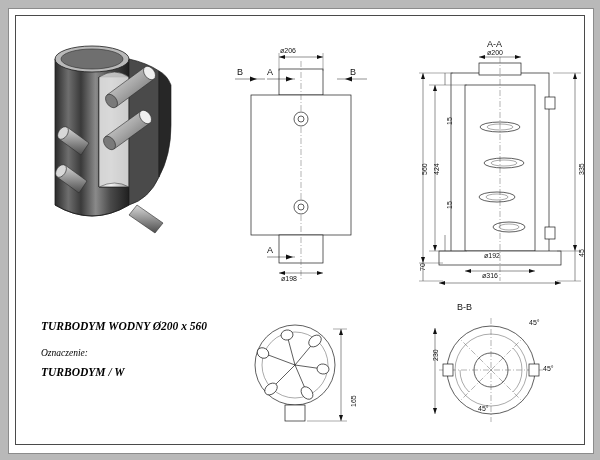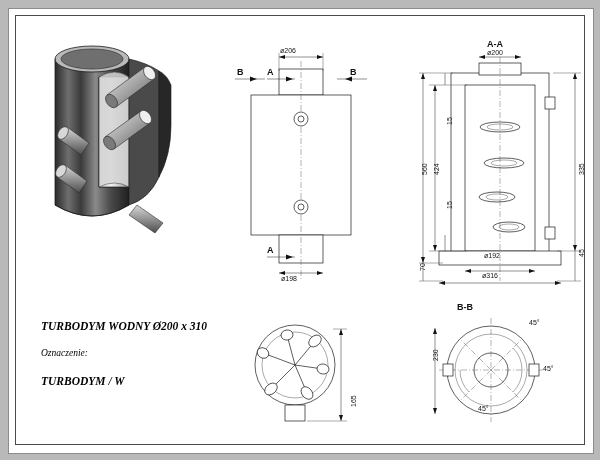--- a/index.html
+++ b/index.html
@@ -31,21 +31,21 @@
     border: 1px solid #4a4a4a;
     box-sizing: border-box;
   }
   .lbl {
     position: absolute;
     font-size: 7px;
     color: #111;
     white-space: nowrap;
     font-family: "Liberation Sans", sans-serif;
   }
-  .lbl.b { font-weight: bold; font-size: 9px; text-align: center; }
+  .lbl.b { font-weight: normal; font-size: 9px; text-align: center; }
   .title {
     position: absolute;
     font-family: "Liberation Serif", serif;
     font-style: italic;
     font-weight: bold;
     font-size: 11.5px;
     color: #000;
     white-space: nowrap;
   }
   .subt {
@@ -244,23 +244,23 @@
   <div class="lbl" style="left:473px;top:263px;">ø316</div>
 
   <div class="lbl vert" style="left:437px;top:116px;">15</div>
   <div class="lbl vert" style="left:424px;top:166px;">424</div>
   <div class="lbl vert" style="left:437px;top:200px;">15</div>
   <div class="lbl vert" style="left:410px;top:262px;">70</div>
   <div class="lbl vert" style="left:412px;top:166px;">560</div>
   <div class="lbl vert" style="left:569px;top:166px;">335</div>
   <div class="lbl vert" style="left:569px;top:248px;">45</div>
 
-  <div class="title" style="left:32px;top:311px;">TURBODYM  WODNY Ø200 x 310</div>
+  <div class="title" style="left:32px;top:311px;">TURBODYM  WODNY Ø200 x 560</div>
   <div class="subt" style="left:32px;top:339px;">Oznaczenie:</div>
-  <div class="title" style="left:32px;top:366px;">TURBODYM  / W</div>
+  <div class="title" style="left:32px;top:357px;">TURBODYM  / W</div>
 
   <svg width="130" height="110" style="position:absolute;left:232px;top:308px;">
     <circle cx="54" cy="48" r="40" class="fillw"></circle>
     <circle cx="54" cy="48" r="33" class="thin"></circle>
 
     <path d="M54,48 L74,24 M54,48 L82,52 M54,48 L66,76 M54,48 L30,72 M54,48 L22,36 M54,48 L46,18" class="ln"></path>
     <ellipse cx="74" cy="24" rx="7" ry="5" transform="rotate(-40 74 24)" class="fillw"></ellipse>
     <ellipse cx="82" cy="52" rx="6" ry="5" transform="rotate(8 82 52)" class="fillw"></ellipse>
     <ellipse cx="66" cy="76" rx="7" ry="5" transform="rotate(50 66 76)" class="fillw"></ellipse>
     <ellipse cx="30" cy="72" rx="7" ry="5" transform="rotate(-40 30 72)" class="fillw"></ellipse>

